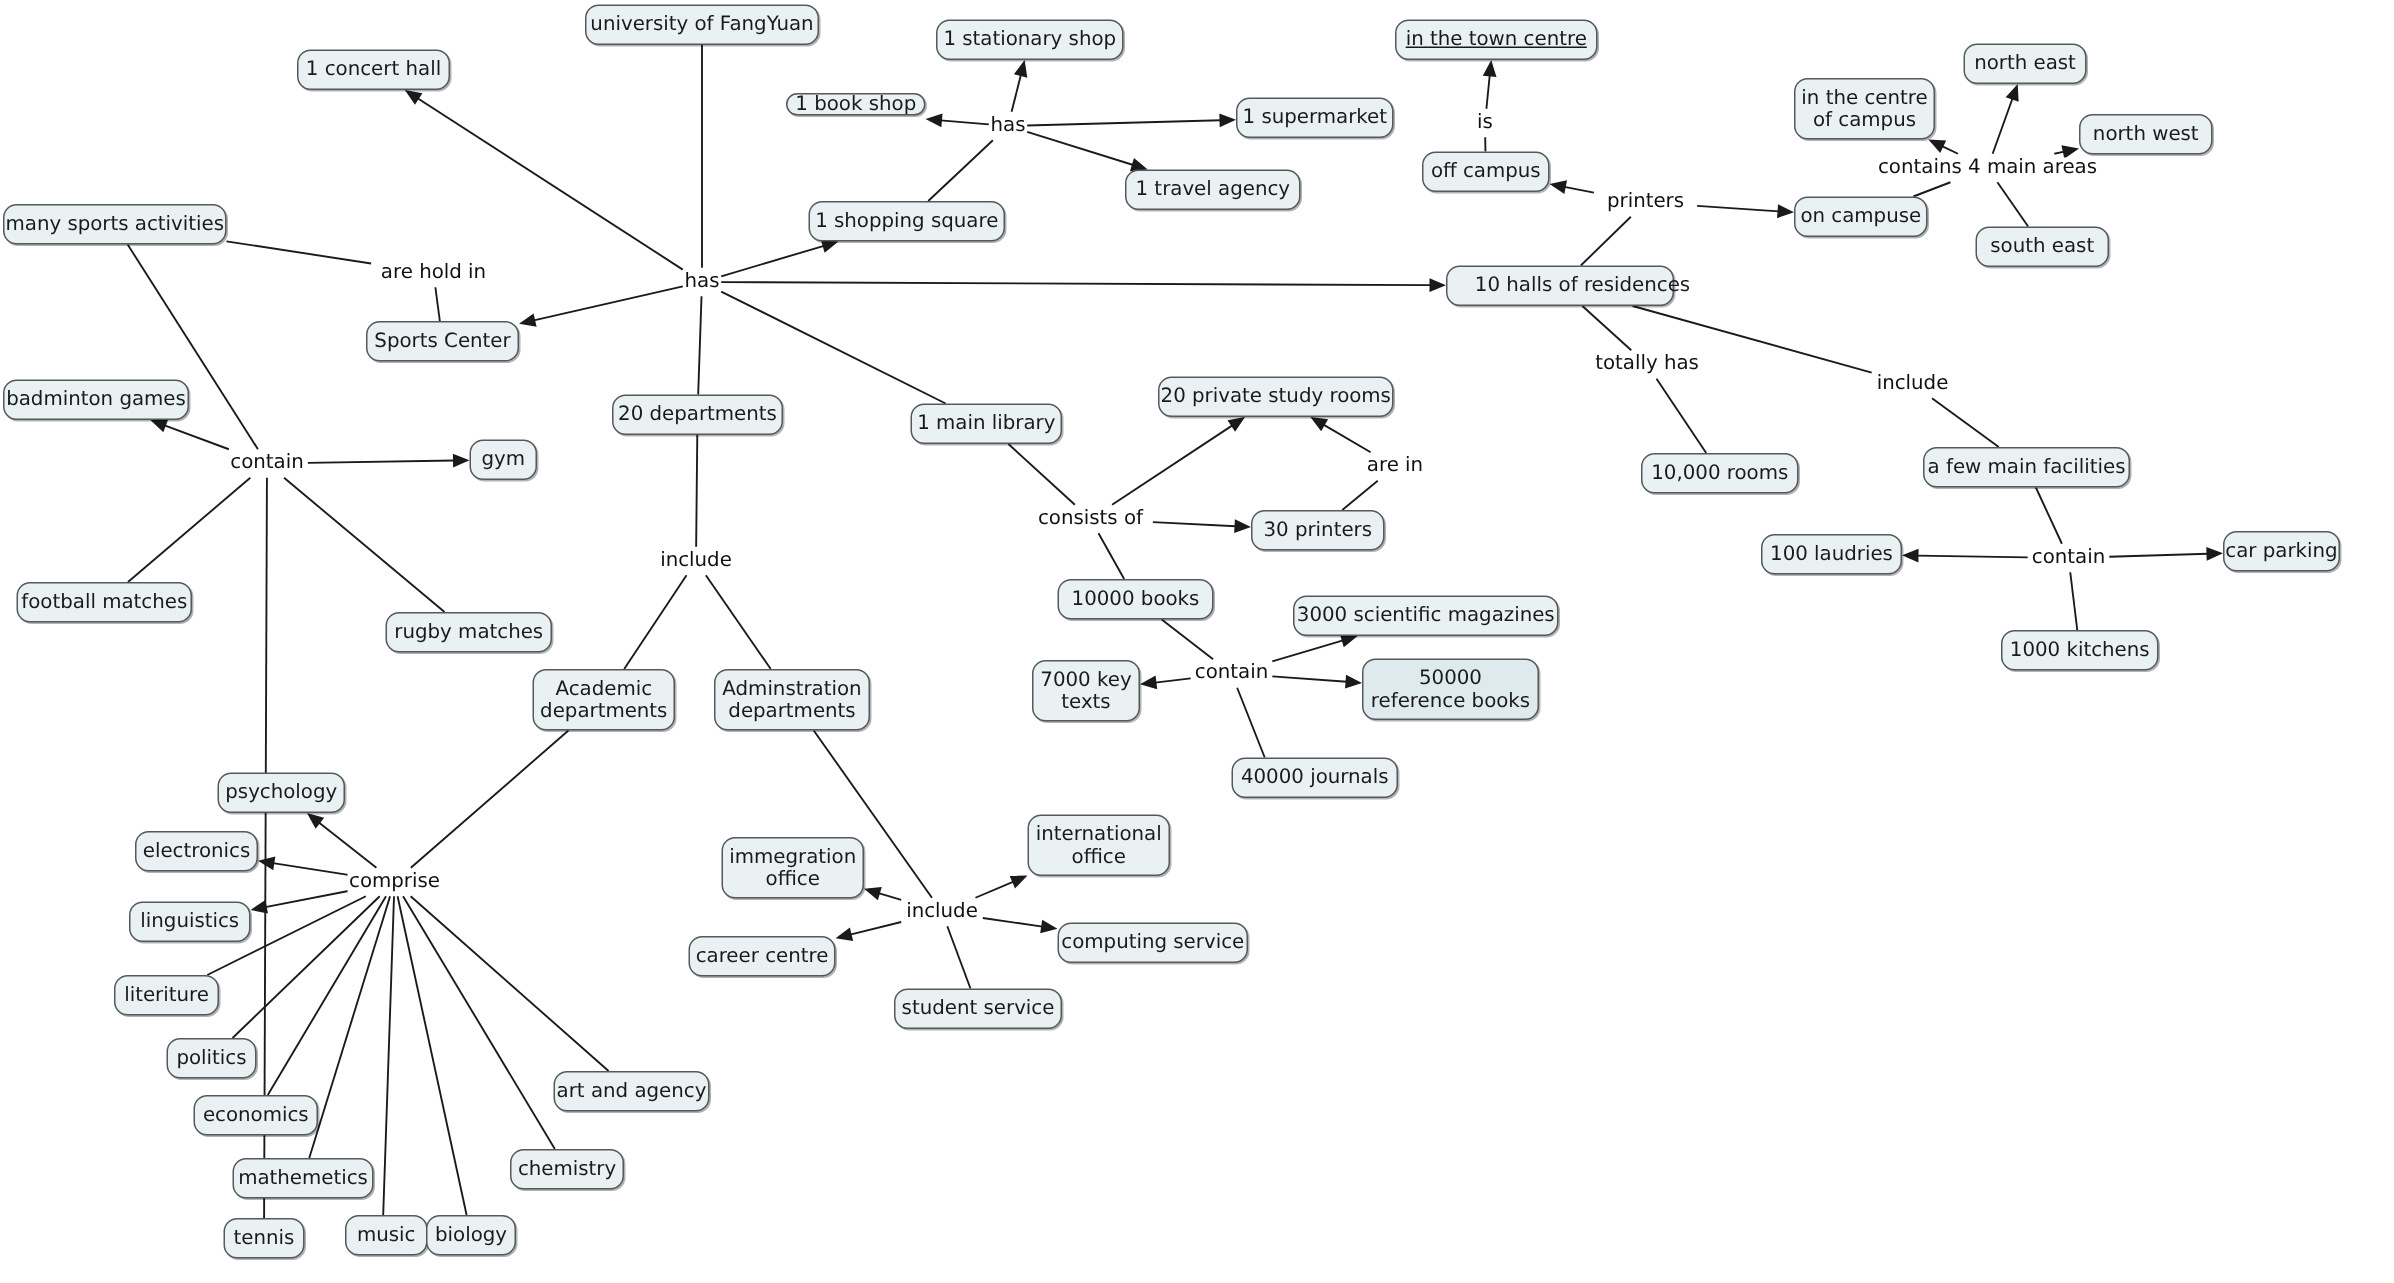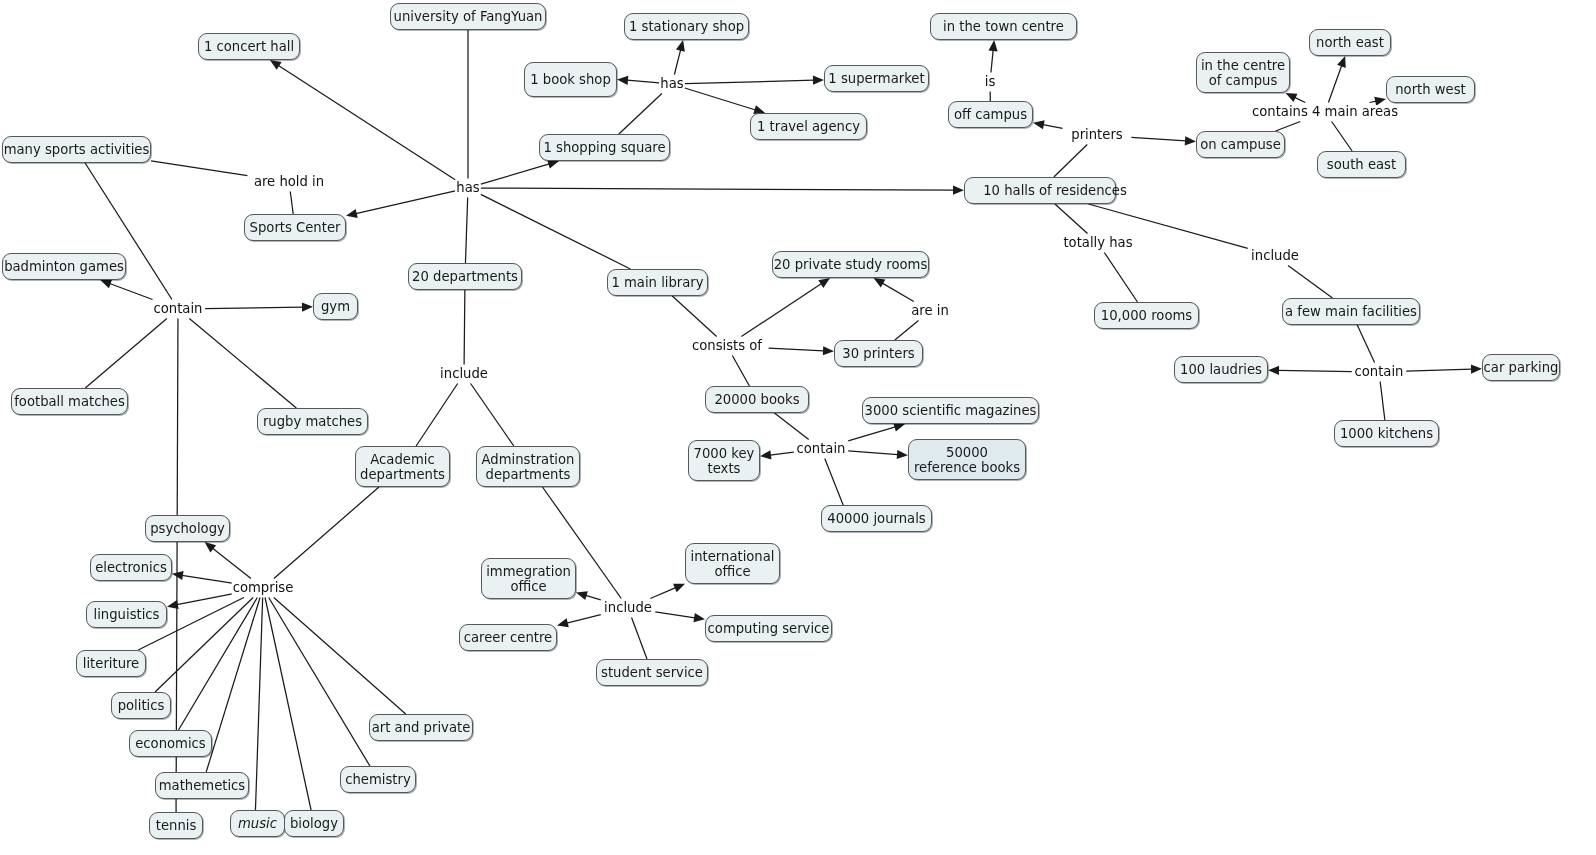--- a/index.html
+++ b/index.html
@@ -302,47 +302,47 @@
         <line x1="455.2" y1="179.72968036529682" x2="278.3940857111783" y2="65.49206907822709" stroke="#1a1a1a" stroke-width="1.25"></line>
       </g>
       <g>
         <line x1="468" y1="30" x2="468" y2="178.5" stroke="#1a1a1a" stroke-width="1.25"></line>
       </g>
     </svg>
   <div id="nodes-layer">
       <div class="node" style="left: 390px; top: 3px; width: 156px; height: 27px;">university of FangYuan</div>
       <div class="node" style="left: 198px; top: 33px; width: 102px; height: 27px;">1 concert hall</div>
       <div class="node" style="left: 624px; top: 13px; width: 125px; height: 27px;">1 stationary shop</div>
-      <div class="node" style="left: 930px; top: 13px; width: 147px; height: 27px;">in the town centre</div>
+      <div class="node" style="left: 930px; top: 13px; width: 135px; height: 27px; text-decoration: underline;">in the town centre</div>
       <div class="node" style="left: 1196px; top: 52px; width: 94px; height: 41px;">in the centre
 of campus</div>
       <div class="node" style="left: 1309px; top: 29px; width: 82px; height: 27px;">north east</div>
       <div class="node" style="left: 1386px; top: 76px; width: 89px; height: 27px;">north west</div>
-      <div class="node" style="left: 524px; top: 62px; width: 93px; height: 35px;">1 book shop</div>
+      <div class="node" style="left: 524px; top: 62px; width: 93px; height: 15px;">1 book shop</div>
       <div class="node" style="left: 824px; top: 65px; width: 105px; height: 27px;">1 supermarket</div>
       <div class="node" style="left: 948px; top: 101px; width: 85px; height: 27px;">off campus</div>
       <div class="node" style="left: 1196px; top: 131px; width: 89px; height: 27px;">on campuse</div>
       <div class="node" style="left: 1317px; top: 151px; width: 89px; height: 27px;">south east</div>
       <div class="node" style="left: 750px; top: 113px; width: 117px; height: 27px;">1 travel agency</div>
       <div class="node" style="left: 539px; top: 134px; width: 131px; height: 27px;">1 shopping square</div>
       <div class="node" style="left: 2px; top: 136px; width: 149px; height: 27px;">many sports activities</div>
       <div class="node" style="left: 964px; top: 177px; width: 152px; height: 27px; padding-left: 36px;">10 halls of residences</div>
       <div class="node" style="left: 244px; top: 214px; width: 102px; height: 27px;">Sports Center</div>
       <div class="node" style="left: 772px; top: 251px; width: 157px; height: 27px;">20 private study rooms</div>
       <div class="node" style="left: 2px; top: 253px; width: 124px; height: 27px;">badminton games</div>
       <div class="node" style="left: 408px; top: 263px; width: 114px; height: 27px;">20 departments</div>
       <div class="node" style="left: 607px; top: 269px; width: 101px; height: 27px;">1 main library</div>
       <div class="node" style="left: 313px; top: 293px; width: 45px; height: 27px;">gym</div>
       <div class="node" style="left: 1094px; top: 302px; width: 105px; height: 27px;">10,000 rooms</div>
       <div class="node" style="left: 1282px; top: 298px; width: 138px; height: 27px;">a few main facilities</div>
       <div class="node" style="left: 834px; top: 340px; width: 89px; height: 27px;">30 printers</div>
       <div class="node" style="left: 1174px; top: 356px; width: 94px; height: 27px;">100 laudries</div>
       <div class="node" style="left: 1482px; top: 354px; width: 78px; height: 27px;">car parking</div>
       <div class="node" style="left: 11px; top: 388px; width: 117px; height: 27px;">football matches</div>
-      <div class="node" style="left: 705px; top: 386px; width: 104px; height: 27px;">20000 books</div>
+      <div class="node" style="left: 705px; top: 386px; width: 104px; height: 27px;">10000 books</div>
       <div class="node" style="left: 862px; top: 397px; width: 177px; height: 27px;">3000 scientific magazines</div>
       <div class="node" style="left: 257px; top: 408px; width: 111px; height: 27px;">rugby matches</div>
       <div class="node" style="left: 1334px; top: 420px; width: 105px; height: 27px;">1000 kitchens</div>
       <div class="node" style="left: 688px; top: 440px; width: 72px; height: 41px;">7000 key
 texts</div>
       <div class="node shaded" style="left: 908px; top: 439px; width: 118px; height: 41px;">50000
 reference books</div>
       <div class="node" style="left: 355px; top: 446px; width: 95px; height: 41px;">Academic
 departments</div>
       <div class="node" style="left: 476px; top: 446px; width: 104px; height: 41px;">Adminstration
@@ -353,26 +353,26 @@
 office</div>
       <div class="node" style="left: 481px; top: 558px; width: 95px; height: 41px;">immegration
 office</div>
       <div class="node" style="left: 90px; top: 554px; width: 82px; height: 27px;">electronics</div>
       <div class="node" style="left: 86px; top: 601px; width: 81px; height: 27px;">linguistics</div>
       <div class="node" style="left: 705px; top: 615px; width: 127px; height: 27px;">computing service</div>
       <div class="node" style="left: 459px; top: 624px; width: 98px; height: 27px;">career centre</div>
       <div class="node" style="left: 76px; top: 650px; width: 70px; height: 27px;">literiture</div>
       <div class="node" style="left: 596px; top: 659px; width: 112px; height: 27px;">student service</div>
       <div class="node" style="left: 111px; top: 692px; width: 60px; height: 27px;">politics</div>
-      <div class="node" style="left: 369px; top: 714px; width: 104px; height: 27px;">art and private</div>
+      <div class="node" style="left: 369px; top: 714px; width: 104px; height: 27px;">art and agency</div>
       <div class="node" style="left: 129px; top: 730px; width: 83px; height: 27px;">economics</div>
       <div class="node" style="left: 340px; top: 766px; width: 76px; height: 27px;">chemistry</div>
       <div class="node" style="left: 155px; top: 772px; width: 94px; height: 27px;">mathemetics</div>
       <div class="node" style="left: 149px; top: 812px; width: 54px; height: 27px;">tennis</div>
-      <div class="node" style="left: 230px; top: 810px; width: 55px; height: 27px; font-style: italic;">music</div>
+      <div class="node" style="left: 230px; top: 810px; width: 55px; height: 27px;">music</div>
       <div class="node" style="left: 284px; top: 810px; width: 60px; height: 27px;">biology</div>
     </div>
   <div id="labels-layer">
       <div class="linklabel" style="left: 468px; top: 188px;">has</div>
       <div class="linklabel" style="left: 672px; top: 84px;">has</div>
       <div class="linklabel" style="left: 990px; top: 82px;">is</div>
       <div class="linklabel" style="left: 1097px; top: 135px;">printers</div>
       <div class="linklabel" style="left: 1325px; top: 112px;">contains 4 main areas</div>
       <div class="linklabel" style="left: 289px; top: 182px;">are hold in</div>
       <div class="linklabel" style="left: 178px; top: 309px;">contain</div>

